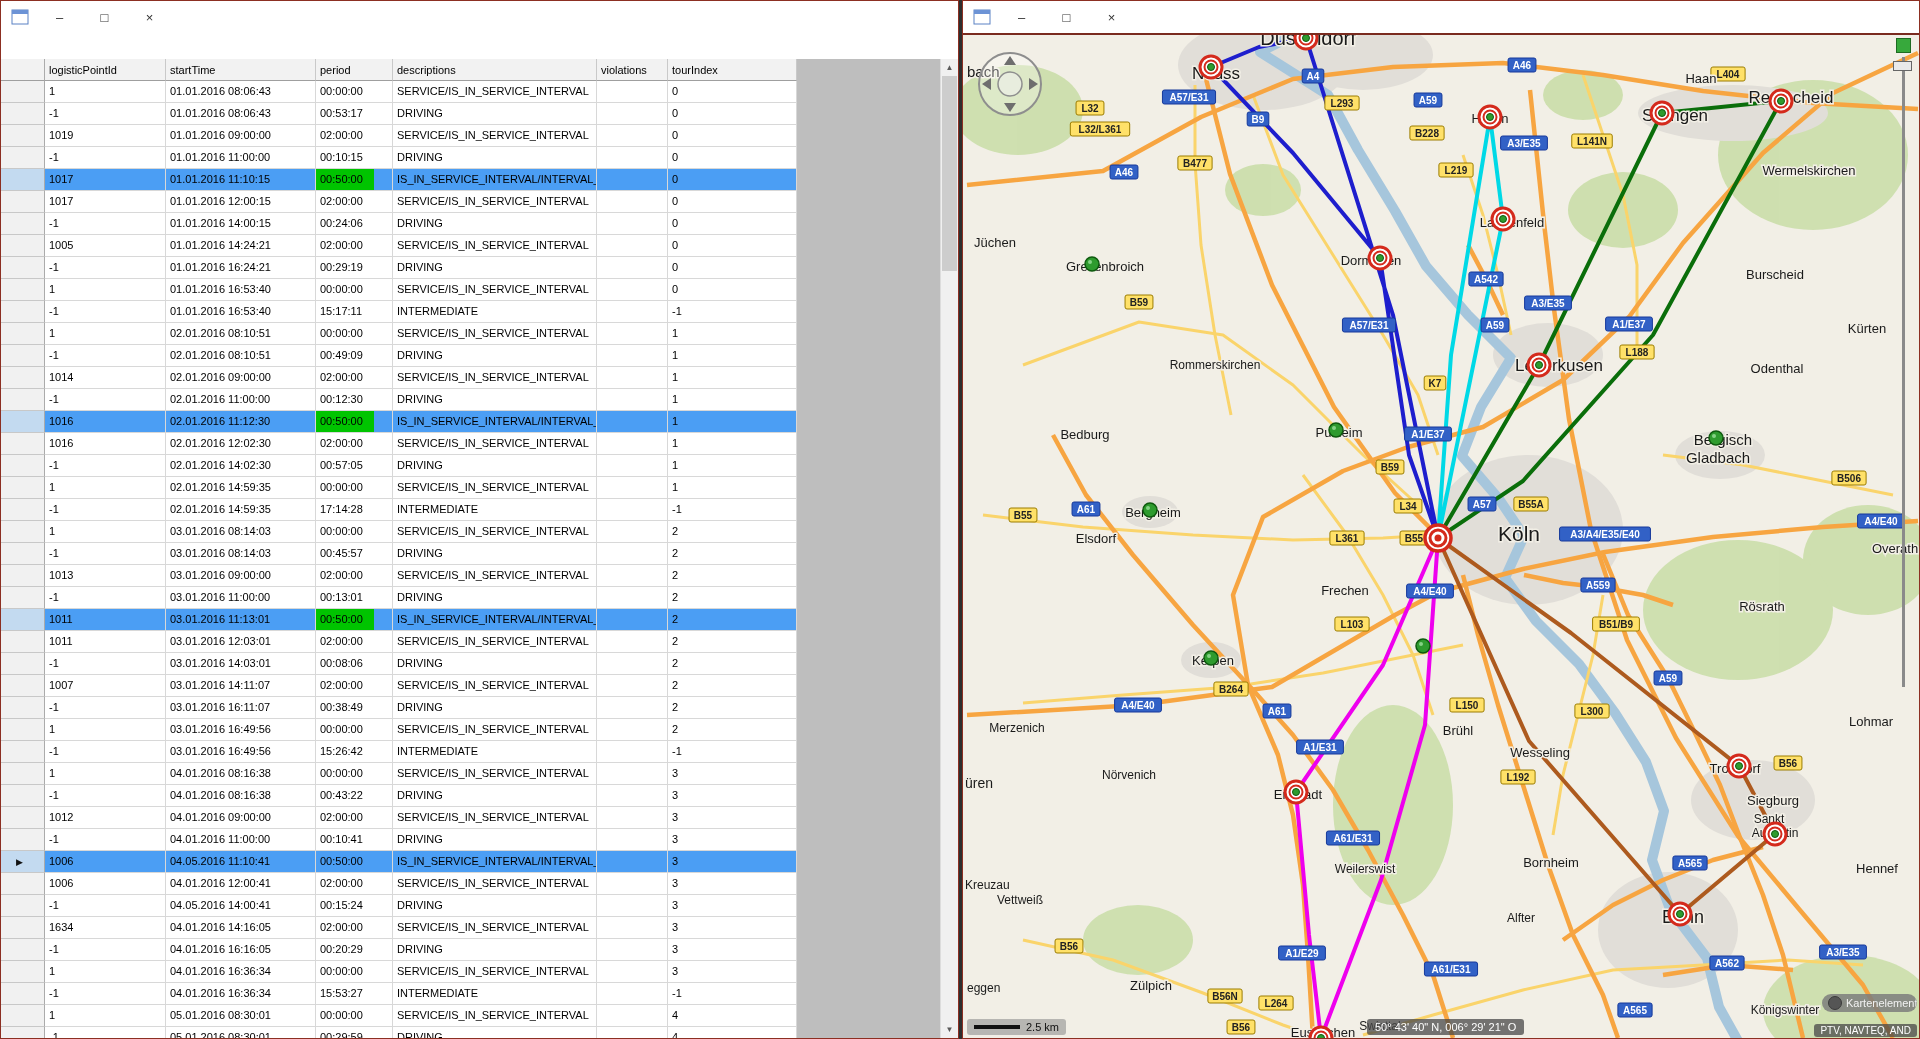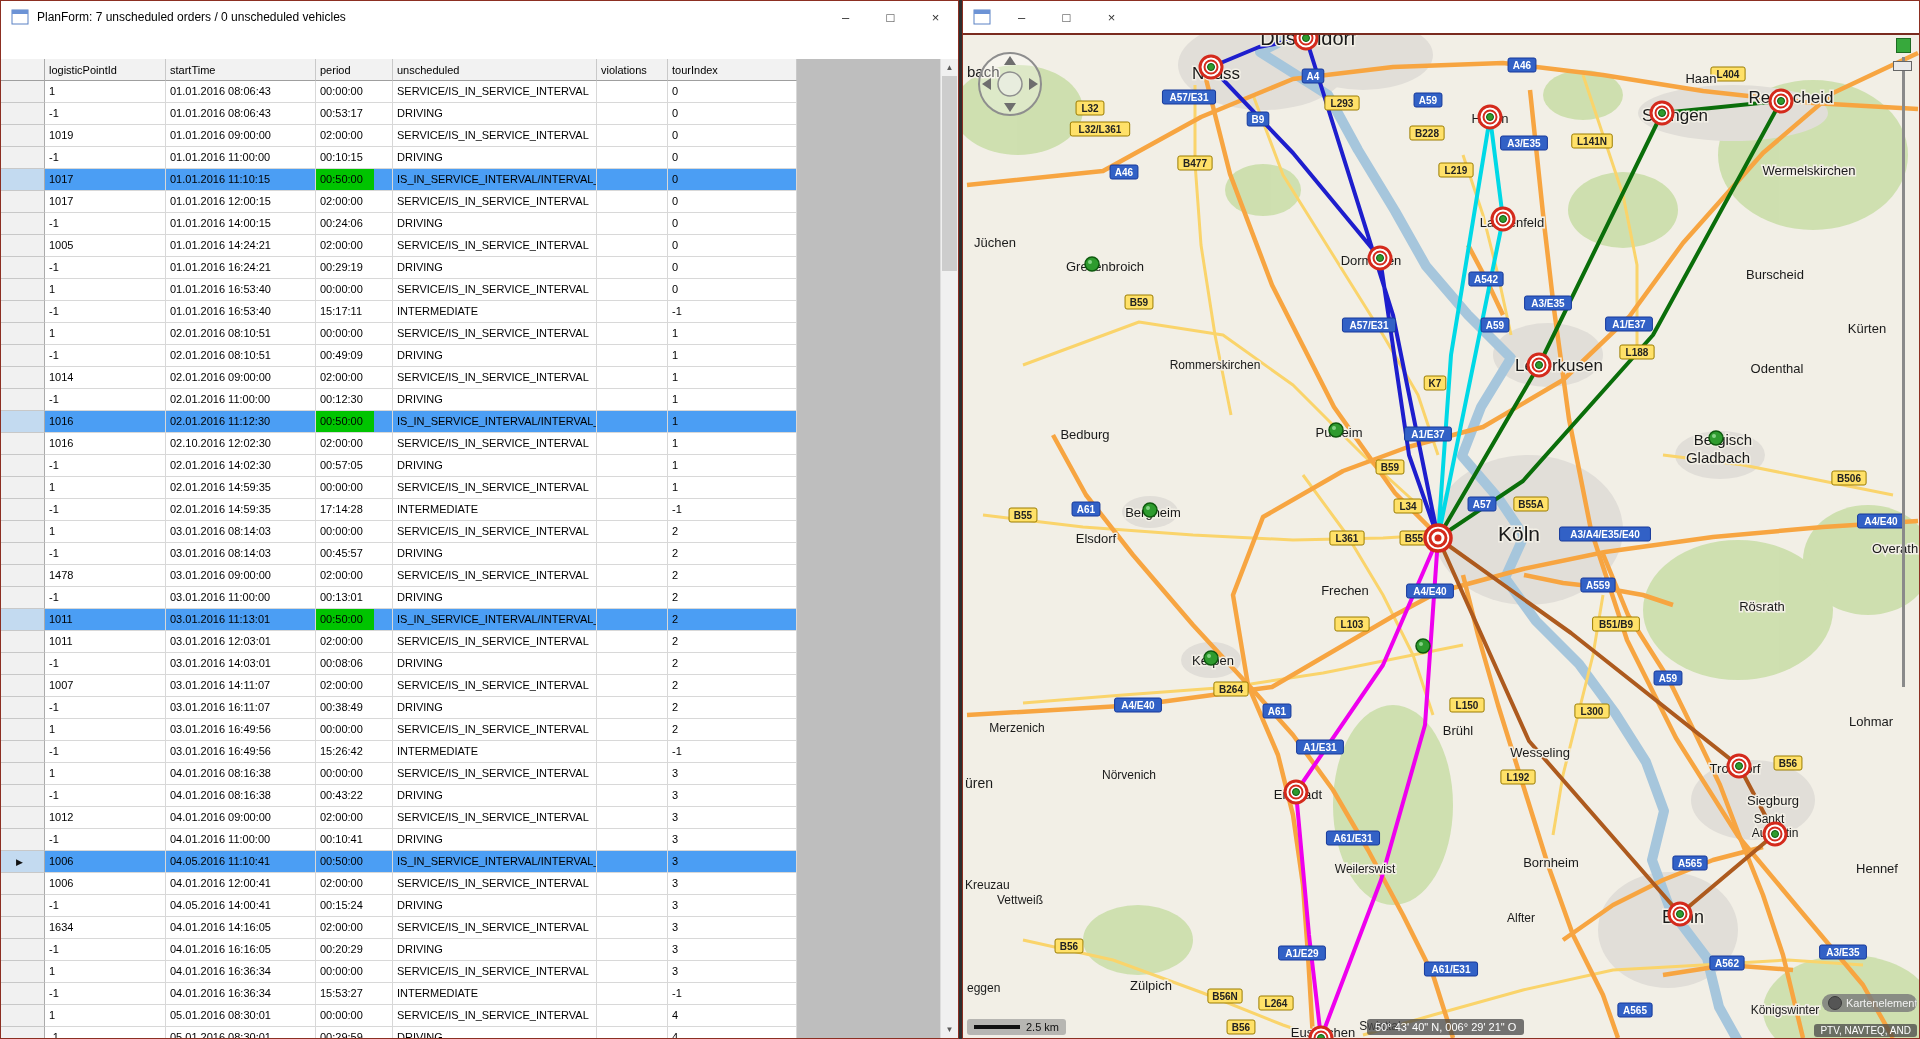--- a/index.html
+++ b/index.html
@@ -47,34 +47,33 @@
 </style>
 </head>
 <body>
 
 <div class="window" id="win-plan">
   <div class="titlebar">
     <svg class="wicon" viewBox="0 0 18 16">
       <rect x="1" y="1" width="16" height="14" fill="#fff" stroke="#5a81c4"></rect>
       <rect x="1" y="1" width="16" height="4" fill="#6c93d6"></rect>
     </svg>
-    <span class="title">PlanForm: 7 unscheduled orders / 0 unscheduled vehicles</span>
     <span class="capbtns">
       <span class="capbtn">–</span>
       <span class="capbtn">□</span>
       <span class="capbtn">×</span>
     </span>
   </div>
   <div class="grid">
     <div class="ghead" id="ghead">
         <div class="hc rh"></div>
         <div class="hc" style="width:121px">logisticPointId</div>
         <div class="hc" style="width:150px">startTime</div>
         <div class="hc" style="width:77px">period</div>
-        <div class="hc" style="width:204px">unscheduled</div>
+        <div class="hc" style="width:204px">descriptions</div>
         <div class="hc" style="width:71px">violations</div>
         <div class="hc" style="width:129px">tourIndex</div>
       </div>
     <div id="gbody">
         <div class="grow">
           <div class="rc rh"></div>
           <div class="rc" style="width:121px">1</div>
           <div class="rc" style="width:150px">01.01.2016 08:06:43</div>
           <div class="rc" style="width:77px">00:00:00</div>
           <div class="rc" style="width:204px">SERVICE/IS_IN_SERVICE_INTERVAL</div>
@@ -212,21 +211,21 @@
           <div class="rc" style="width:121px">1016</div>
           <div class="rc" style="width:150px">02.01.2016 11:12:30</div>
           <div class="rc pgreen" style="width:77px">00:50:00</div>
           <div class="rc" style="width:204px">IS_IN_SERVICE_INTERVAL/INTERVAL_BREAK</div>
           <div class="rc" style="width:71px"></div>
           <div class="rc" style="width:129px">1</div>
         </div>
         <div class="grow">
           <div class="rc rh"></div>
           <div class="rc" style="width:121px">1016</div>
-          <div class="rc" style="width:150px">02.10.2016 12:02:30</div>
+          <div class="rc" style="width:150px">02.01.2016 12:02:30</div>
           <div class="rc" style="width:77px">02:00:00</div>
           <div class="rc" style="width:204px">SERVICE/IS_IN_SERVICE_INTERVAL</div>
           <div class="rc" style="width:71px"></div>
           <div class="rc" style="width:129px">1</div>
         </div>
         <div class="grow">
           <div class="rc rh"></div>
           <div class="rc" style="width:121px">-1</div>
           <div class="rc" style="width:150px">02.01.2016 14:02:30</div>
           <div class="rc" style="width:77px">00:57:05</div>
@@ -265,21 +264,21 @@
           <div class="rc rh"></div>
           <div class="rc" style="width:121px">-1</div>
           <div class="rc" style="width:150px">03.01.2016 08:14:03</div>
           <div class="rc" style="width:77px">00:45:57</div>
           <div class="rc" style="width:204px">DRIVING</div>
           <div class="rc" style="width:71px"></div>
           <div class="rc" style="width:129px">2</div>
         </div>
         <div class="grow">
           <div class="rc rh"></div>
-          <div class="rc" style="width:121px">1478</div>
+          <div class="rc" style="width:121px">1013</div>
           <div class="rc" style="width:150px">03.01.2016 09:00:00</div>
           <div class="rc" style="width:77px">02:00:00</div>
           <div class="rc" style="width:204px">SERVICE/IS_IN_SERVICE_INTERVAL</div>
           <div class="rc" style="width:71px"></div>
           <div class="rc" style="width:129px">2</div>
         </div>
         <div class="grow">
           <div class="rc rh"></div>
           <div class="rc" style="width:121px">-1</div>
           <div class="rc" style="width:150px">03.01.2016 11:00:00</div>

